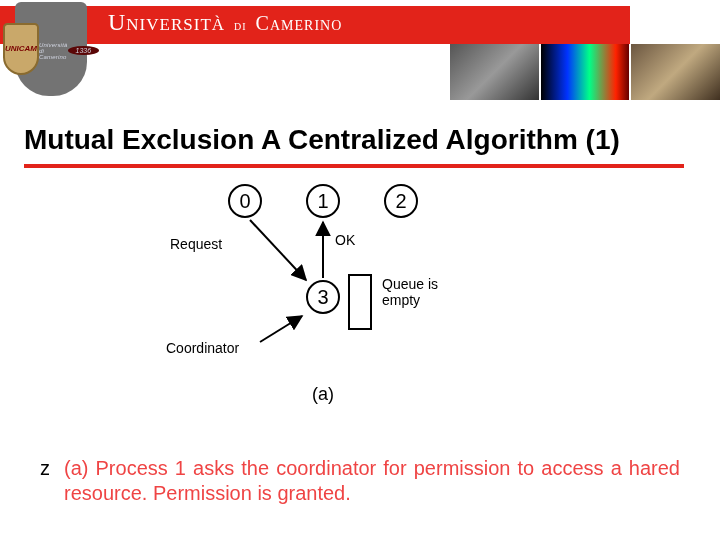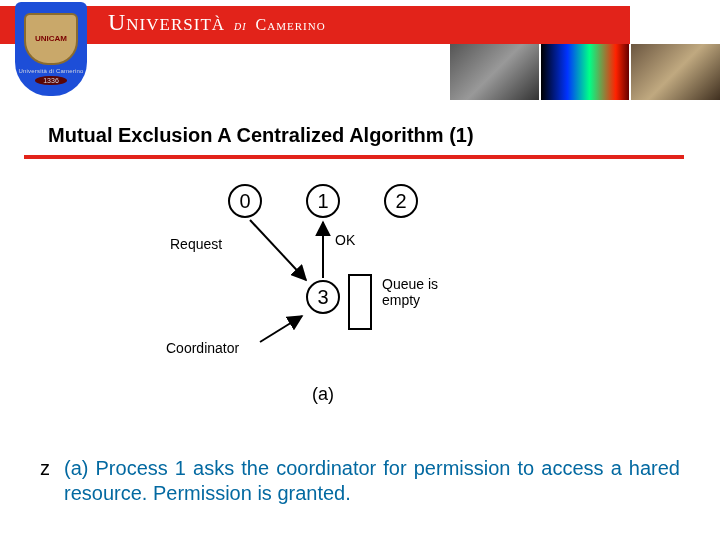--- a/index.html
+++ b/index.html
@@ -1,53 +1,53 @@
 <!DOCTYPE html>
 <html><head>
 <meta charset="utf-8">
 <style>
   * { box-sizing: border-box; margin: 0; padding: 0; }
   body { width: 720px; height: 540px; background: #fff; font-family: Arial, Helvetica, sans-serif; position: relative; }
 
   
   .banner { width: 720px; height: 100px; position: relative; }
   .banner-red { position: absolute; left: 0; top: 6px; width: 630px; height: 38px; background: #e2231a; }
-  .shield { position: absolute; left: 15px; top: 2px; width: 72px; height: 94px; background: #1d4ed8; border-radius: 6px 6px 34px 34px; display: flex; flex-direction: column; align-items: center; justify-content: center; color: #fff; }
+  .shield { position: absolute; left: 15px; top: 2px; width: 72px; height: 94px; background: #737373; border-radius: 6px 6px 34px 34px; display: flex; flex-direction: row; align-items: center; justify-content: center; color: #fff; font-style: italic; }
   .shield-inner { width: 54px; height: 52px; background: #c9a86a; border-radius: 6px 6px 24px 24px; border: 2px solid #8a6b2f; display:flex; align-items:center; justify-content:center; }
   .shield-text { font-size: 8px; font-weight: bold; color: #7a0000; text-align:center; line-height:1.1; }
   .shield-sub { font-size: 6px; color: #d0d4e0; margin-top: 3px; letter-spacing: .2px; }
   .shield-year { font-size: 7px; color: #d0d4e0; margin-top: 2px; background: #5a0606; padding: 1px 8px; border-radius: 50%; }
   .univ-label { position: absolute; left: 108px; top: 9px; color: #fff; font-family: Georgia, 'Times New Roman', serif; font-variant: small-caps; letter-spacing: 1px; }
   .univ-label .univ-a { font-size: 24px; }
-  .univ-label .di { font-size: 14px; font-style: italic; padding: 0 4px; }
-  .univ-label .univ-b { font-size: 16px; }
+  .univ-label .di { font-size: 14px; padding: 0 4px; }
+  .univ-label .univ-b { font-size: 20px; }
   .photo-strip { position: absolute; left: 450px; top: 44px; width: 270px; height: 56px; display: flex; gap: 2px; }
   .photo { flex: 1; background: linear-gradient(135deg, #555 0%, #999 50%, #333 100%); }
   .photo.p2 { background: linear-gradient(90deg, #000 0%, #0033ff 30%, #00ff88 55%, #ff2200 85%, #660000 100%); }
   .photo.p3 { background: linear-gradient(135deg, #6b5640 0%, #c0a980 50%, #403020 100%); }
 
   
   .title-block { position: absolute; left: 24px; top: 124px; width: 672px; }
-  .title { font-weight: bold; font-size: 20px; color: #000; padding-bottom: 6px; margin-left: 24px; }
+  .title { font-weight: bold; font-size: 28px; color: #000; padding-bottom: 6px; }
   .title-rule { height: 4px; background: #e2231a; margin-top: 2px; width: 660px; }
 
   
   .diagram { position: absolute; left: 190px; top: 176px; width: 340px; height: 230px; }
   .node { position: absolute; width: 34px; height: 34px; border: 2px solid #000; border-radius: 50%; display: flex; align-items: center; justify-content: center; font-size: 20px; background: #fff; }
   .lbl { position: absolute; font-size: 14px; }
   .box { position: absolute; width: 24px; height: 56px; border: 2px solid #000; background: #fff; }
   .fig-cap { position: absolute; font-size: 18px; }
 
   
   .arrows { position: absolute; left: 0; top: 0; width: 340px; height: 230px; }
 
   
   .body-text { position: absolute; left: 40px; top: 456px; width: 640px; display: flex; gap: 14px; }
   .bullet { font-size: 20px; color: #000; line-height: 1.2; }
-  .para { font-size: 20px; color: #0369a1; text-align: justify; line-height: 1.25; }
+  .para { font-size: 20px; color: #ef4444; text-align: justify; line-height: 1.25; }
 </style>
 </head>
 <body>
 
 <div class="banner">
   <div class="banner-red"></div>
   <div class="shield">
     <div class="shield-inner">
       <span class="shield-text">UNICAM</span>
     </div>

